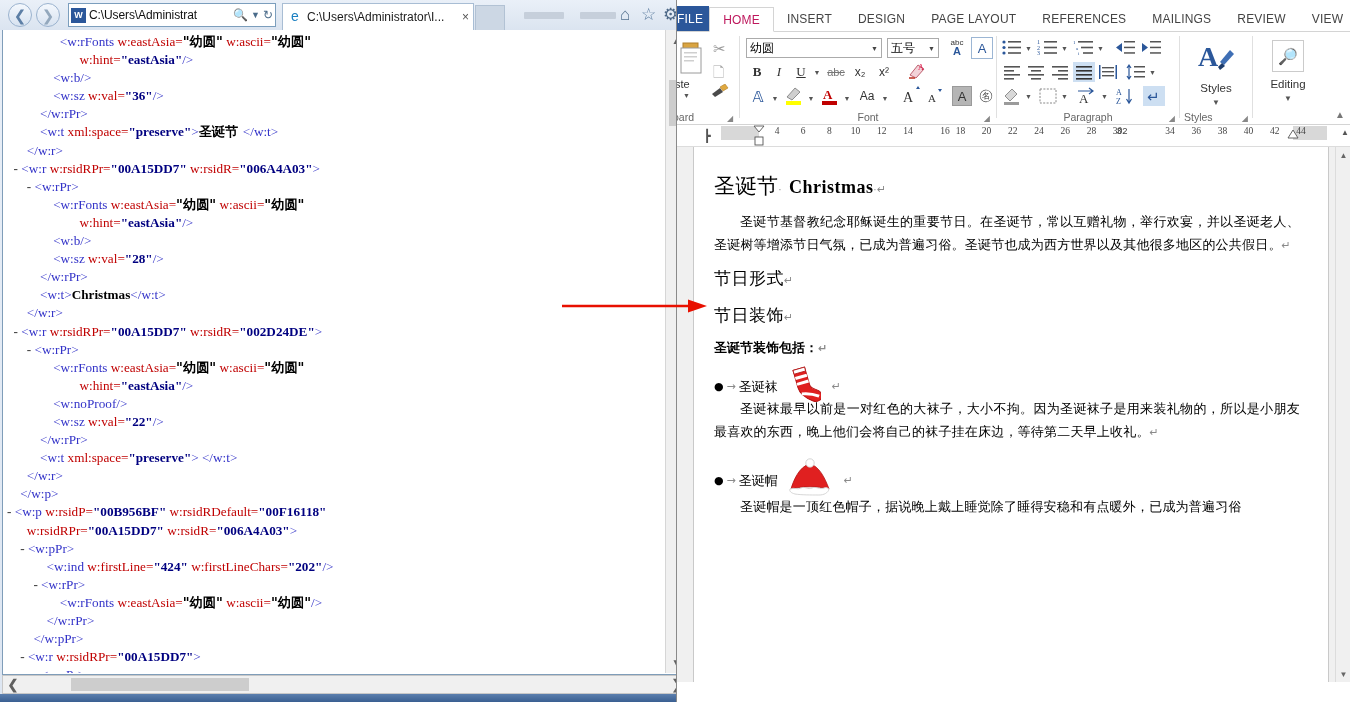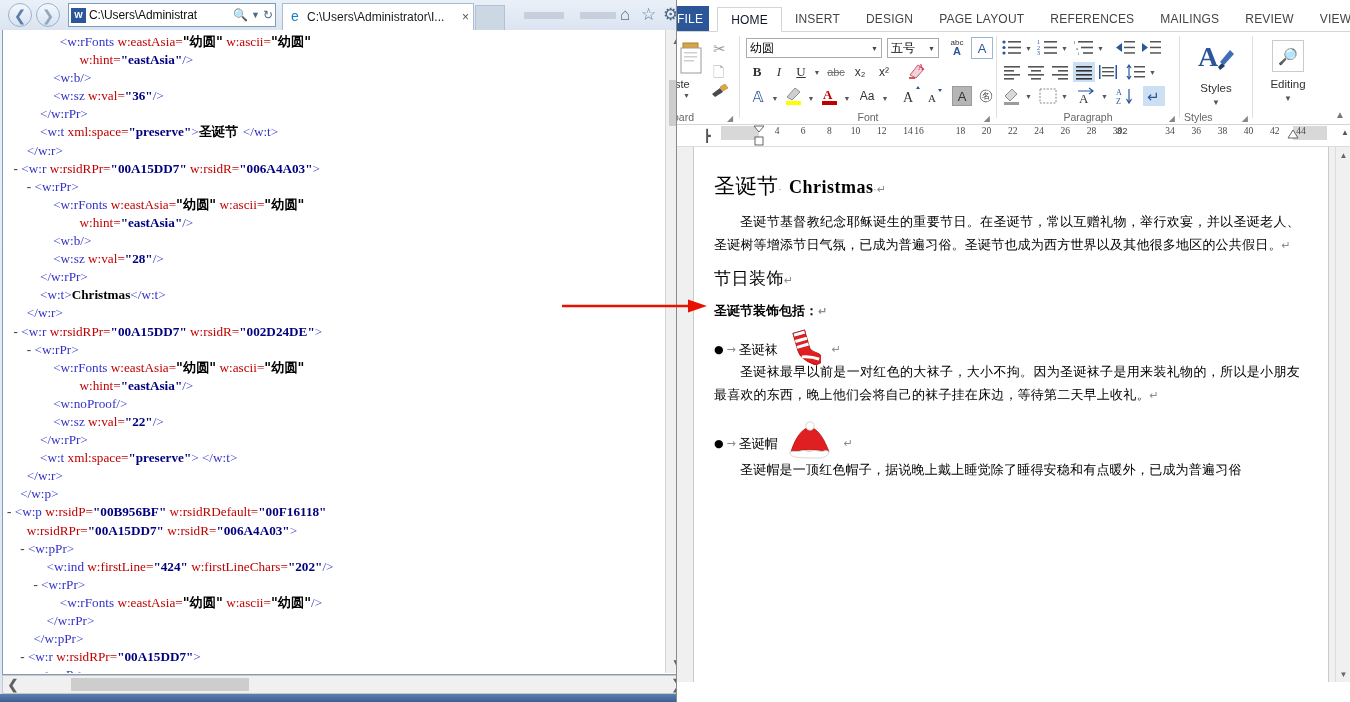--- a/index.html
+++ b/index.html
@@ -154,24 +154,23 @@
   #tab-file{
     width:46px; height:25px; background:#2b579a; color:#fff;
     font-size:12px; display:flex;align-items:center;justify-content:flex-end;
     padding-right:6px; letter-spacing:0.2px;
   }
   .rtab{
     height:25px; padding:0 13px; font-size:12px; color:#444;
     display:flex;align-items:center; white-space:nowrap; letter-spacing:0.2px;
   }
   .rtab.active{
-    color:#0f172a; background:#fff;
+    color:#be185d; background:#fff;
     border:1px solid #d4d4d4; border-bottom:1px solid #fff;
     margin-bottom:-1px;
-    margin-left:8px;
   }
 
   #ribbon{
     position:absolute; left:0; top:32px; width:674px; height:93px;
     background:#fff; border-bottom:1px solid #d4d4d4;
   }
   .rgroup{ position:absolute; top:0; height:93px; }
   .rsep{ position:absolute; top:4px; width:1px; height:82px; background:#e0e0e0; }
   .launcher{ font-size:8px; color:#888; }
 
@@ -669,21 +668,21 @@
       </svg>
       <svg style="position:absolute;left:565px;top:2px;width:14px;height:12px;" viewBox="0 0 14 12">
         <polygon points="2,11 12,11 7,3" fill="#fff" stroke="#555" stroke-width="0.9"></polygon>
       </svg>
     <div class="rtick" style="left: 56px;">4</div>
         <div class="rtick" style="left: 82.2px;">6</div>
         <div class="rtick" style="left: 108.4px;">8</div>
         <div class="rtick" style="left: 134.6px;">10</div>
         <div class="rtick" style="left: 160.8px;">12</div>
         <div class="rtick" style="left: 187px;">14</div>
-        <div class="rtick" style="left: 198px;">16</div>
+        <div class="rtick" style="left: 224px;">16</div>
         <div class="rtick" style="left: 239.4px;">18</div>
         <div class="rtick" style="left: 265.6px;">20</div>
         <div class="rtick" style="left: 291.8px;">22</div>
         <div class="rtick" style="left: 318px;">24</div>
         <div class="rtick" style="left: 344.2px;">26</div>
         <div class="rtick" style="left: 370.4px;">28</div>
         <div class="rtick" style="left: 396.6px;">30</div>
         <div class="rtick" style="left: 401px; font-family: Liberation Mono, monospace;">32</div>
         <div class="rtick" style="left: 449px;">34</div>
         <div class="rtick" style="left: 475.2px;">36</div>
@@ -696,20 +695,21 @@
   </div>
 
   <div id="doc-area">
     <div id="page">
       <div class="h1">
         <span>圣诞节</span><span class="dot">·</span>
         <span class="latin">Christmas</span><span class="dot">·</span><span class="pilcrow">↵</span>
       </div>
       <p class="bodytext"><span>圣诞节基督教纪念耶稣诞生的重要节日。在圣诞节，常以互赠礼物，举行欢宴，并以圣诞老人、圣诞树等增添节日气氛，已成为普遍习俗。圣诞节也成为西方世界以及其他很多地区的公共假日。</span><span class="pilcrow">↵</span></p>
 
+      <div class="h2"><span>节日形式</span><span class="pilcrow">↵</span></div>
 
       <div class="h2"><span>节日装饰</span><span class="pilcrow">↵</span></div>
       <div class="h3"><span>圣诞节装饰包括：</span><span class="pilcrow">↵</span></div>
 
       <div class="bullet-line" style="margin-top:6px;">
         <span class="bullet-mark">●</span>
         <span class="bullet-arrow">→</span>
         <span>圣诞袜</span>
         <svg style="margin:0 0 -10px 6px;" width="34" height="42" viewBox="0 0 34 42">
           <g transform="rotate(-16 17 21)">

